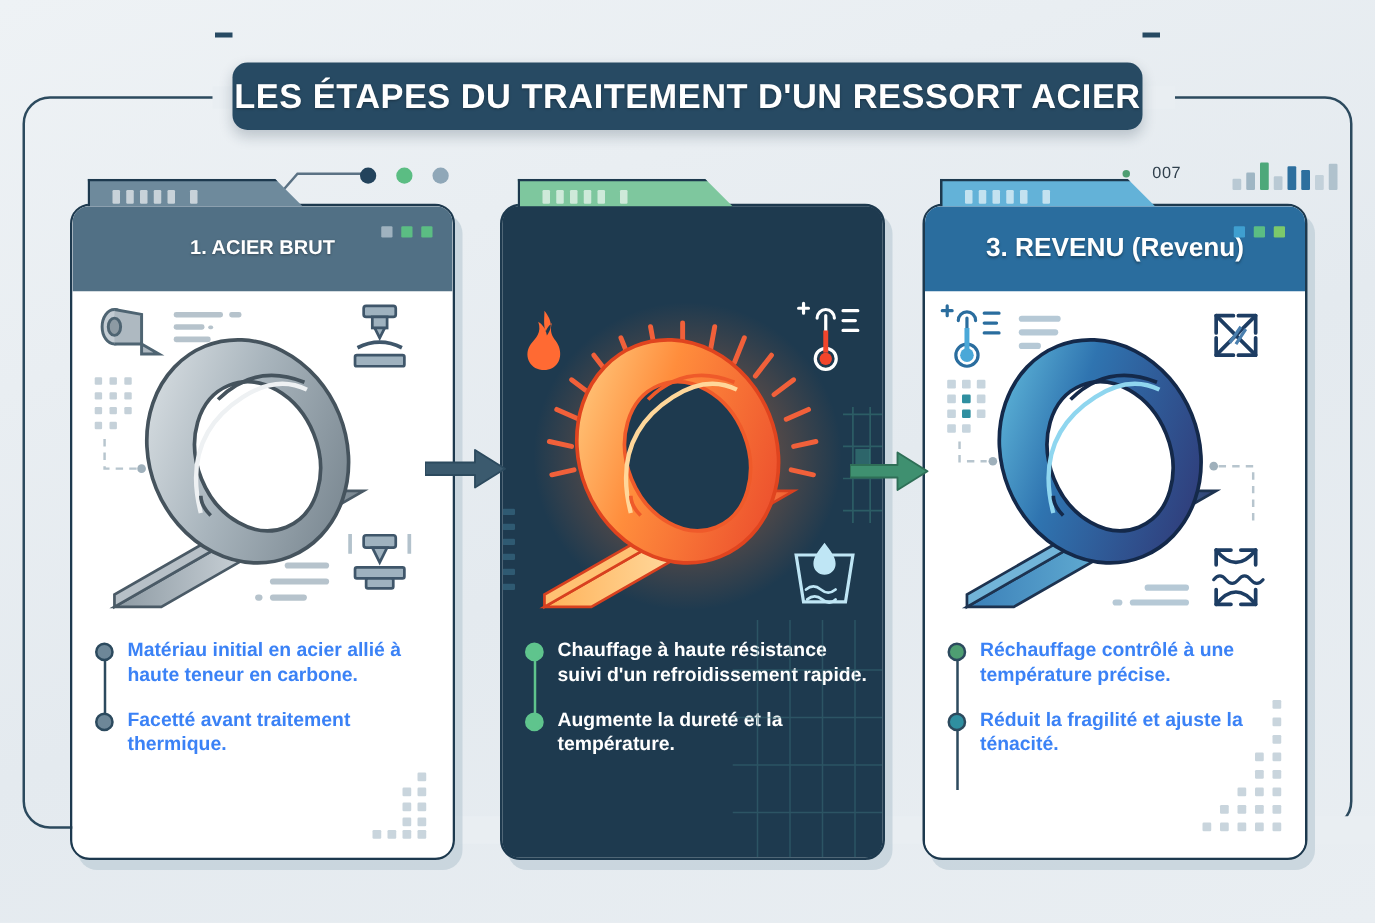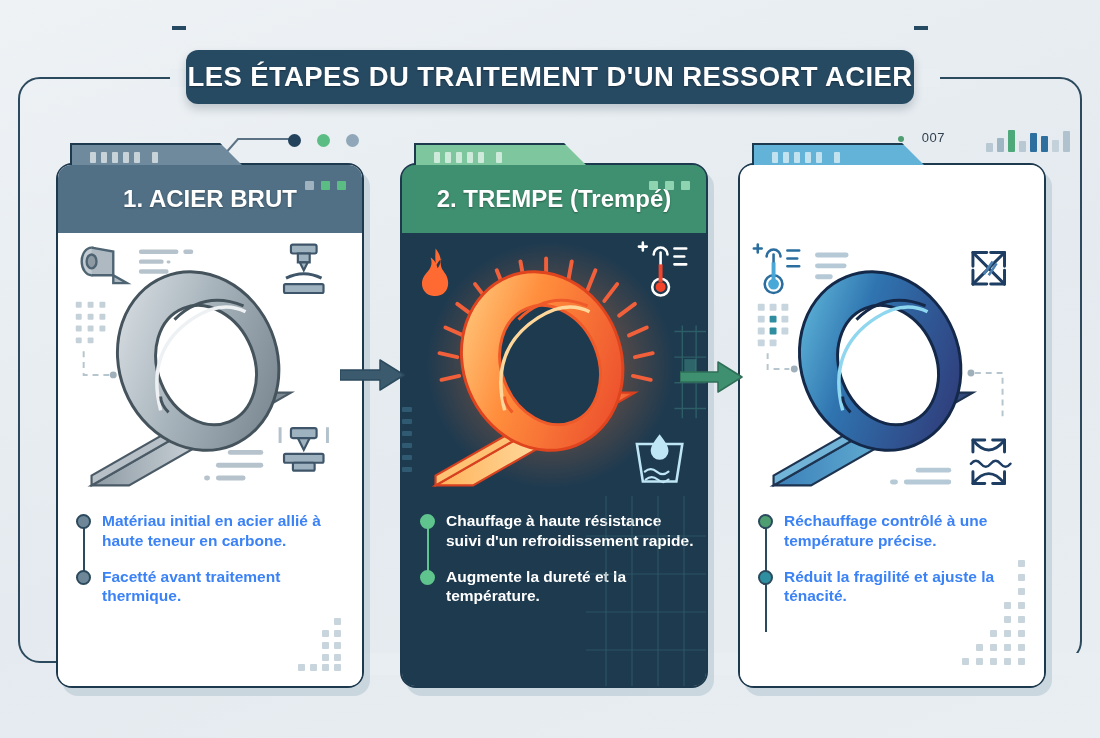--- a/index.html
+++ b/index.html
@@ -76,21 +76,21 @@
   #card2 { left: 400px; }
   #card3 { left: 738px; }
 
   .card-head {
     position: absolute; left:0; right:0; top:0; height: 68px;
     display:flex; align-items:center;
     padding-left: 0;
   }
   .card-head h2 {
     width:100%; text-align:center;
-    color:#fff; font-size:24px; font-weight:bold;
+    color:#fff; font-size:16px; font-weight:bold;
     text-shadow: 0 1px 2px rgba(0,0,0,.35);
     white-space:nowrap;
   }
   #card3 .card-head h2 { font-size:21px; }
   .card-body { position:absolute; left:0; right:0; top:68px; bottom:0; }
 
   
   .tab-nub {
     position:absolute; top:-22px; left:12px; width:176px; height:26px;
     border: 2.5px solid #1d394e;
@@ -302,28 +302,20 @@
   <div class="card" id="card2">
     <div class="tab-nub" style="background: rgb(126, 199, 158);">
       <i></i>
         <i></i>
         <i></i>
         <i></i>
         <i></i>
         <i class="gapped"></i>
     </div>
     <div class="card-inner" style="background: rgb(30, 58, 79);">
-      <div class="card-head" style="background: rgb(63, 144, 112);">
-        <h2>2. TREMPE (Trempé)</h2>
-        <div class="head-squares">
-            <i style="background: rgb(143, 212, 176);"></i>
-            <i style="background: rgb(143, 212, 176);"></i>
-            <i style="background: rgb(143, 212, 176);"></i>
-          </div>
-      </div>
       <div class="card-body">
         <div class="illus">
           <svg viewBox="0 0 308 270" preserveAspectRatio="xMidYMid meet">
             <defs>
               <linearGradient id="g2a" x1="0" y1="0" x2="1" y2="1">
                 <stop offset="0" stop-color="#ffd98f"></stop>
                   <stop offset=".4" stop-color="#ff8d3c"></stop>
                   <stop offset="1" stop-color="#e8412a"></stop>
               </linearGradient>
               <linearGradient id="g2b" x1="0" y1="0" x2="1" y2="0">
@@ -431,20 +423,28 @@
   <div class="card" id="card3">
     <div class="tab-nub" style="background: rgb(99, 178, 216);">
       <i></i>
         <i></i>
         <i></i>
         <i></i>
         <i></i>
         <i class="gapped"></i>
     </div>
     <div class="card-inner" style="background: rgb(255, 255, 255);">
+      <div class="card-head" style="background: rgb(42, 109, 158);">
+        <h2>3. REVENU (Revenu)</h2>
+        <div class="head-squares">
+            <i style="background: rgb(63, 159, 208);"></i>
+            <i style="background: rgb(91, 189, 131);"></i>
+            <i style="background: rgb(124, 201, 107);"></i>
+          </div>
+      </div>
       <div class="card-body">
         <div class="illus">
           <svg viewBox="0 0 308 270" preserveAspectRatio="xMidYMid meet">
             <defs>
               <linearGradient id="g3a" x1="0" y1="0" x2="1" y2="1">
                 <stop offset="0" stop-color="#6ecbe6"></stop>
                   <stop offset=".38" stop-color="#2f74b0"></stop>
                   <stop offset="1" stop-color="#30306e"></stop>
               </linearGradient>
               <linearGradient id="g3b" x1="0" y1="0" x2="1" y2="0">

